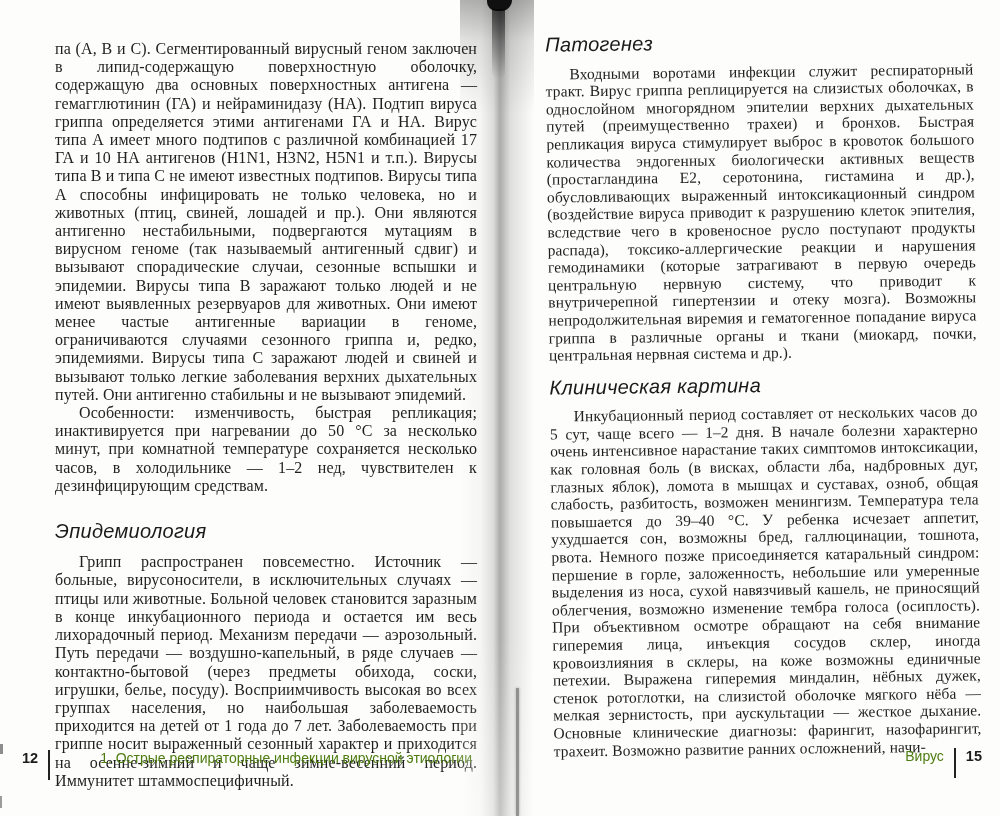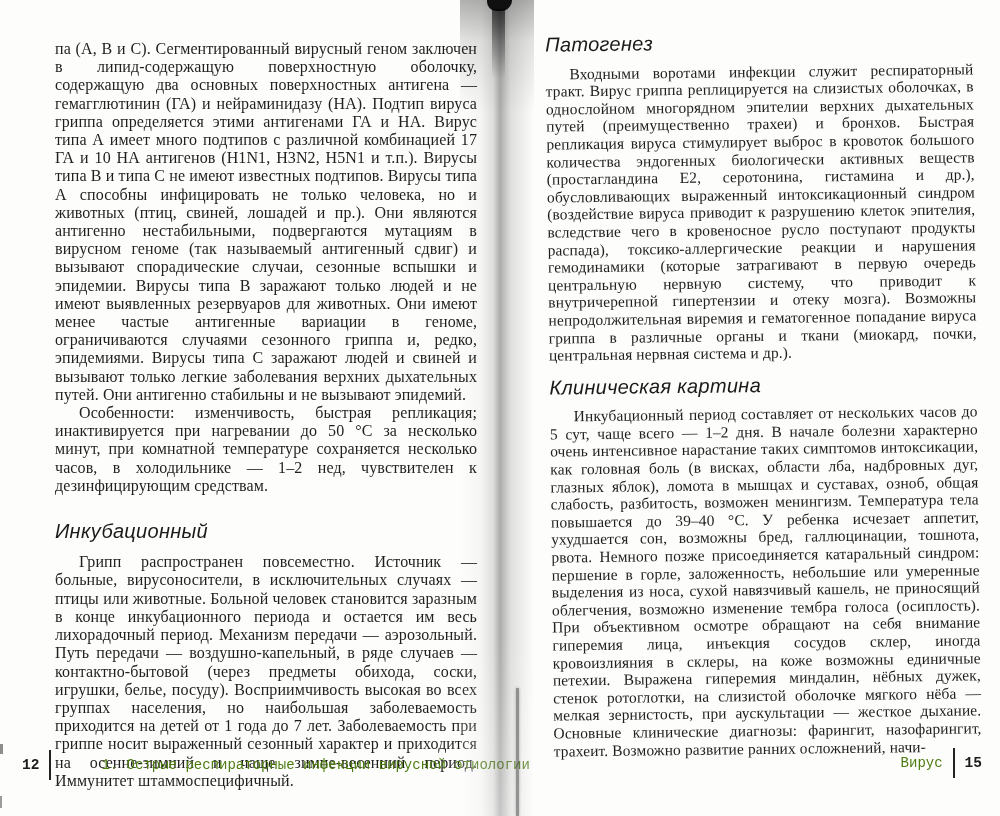--- a/index.html
+++ b/index.html
@@ -112,23 +112,23 @@
     letter-spacing: 0.3px;
     margin: 0;
   }
   .page-col.left .section-heading { margin: 27px 0 13px 0; }
   .page-col.right .heading-top { margin: 0 0 11px 0; }
   .page-col.right .heading-mid { margin: 15px 0 11px 0; }
 
   
   .footer {
     position: absolute;
-    font-family: Liberation Mono, monospace;
+    font-family: Liberation Sans, sans-serif;
     display: flex;
-    align-items: center;
+    align-items: flex-start;
     color: #2e2e2e;
   }
   .footer-left {
     left: 22px; top: 750px;
   }
   .footer-right {
     right: 18px; top: 748px;
   }
   .footer .page-num {
     font-weight: bold;
@@ -149,21 +149,21 @@
   }
 </style>
 </head>
 <body>
 
 <div class="scan">
 
   <div class="page-col left">
     <p class="para no-indent">па (А, В и С). Сегментированный вирусный геном заключен в липид-содержащую поверхностную оболочку, содержащую два основных поверхностных антигена — гемагглютинин (ГА) и нейраминидазу (НА). Подтип вируса гриппа определяется этими антигенами ГА и НА. Вирус типа А имеет много подтипов с различной комбинацией 17 ГА и 10 НА антигенов (H1N1, H3N2, H5N1 и т.п.). Вирусы типа В и типа С не имеют известных подтипов. Вирусы типа А способны инфицировать не только человека, но и животных (птиц, свиней, лошадей и пр.). Они являются антигенно нестабильными, подвергаются мутациям в вирусном геноме (так называемый антигенный сдвиг) и вызывают спорадические случаи, сезонные вспышки и эпидемии. Вирусы типа В заражают только людей и не имеют выявленных резервуаров для животных. Они имеют менее частые антигенные вариации в геноме, ограничиваются случаями сезонного гриппа и, редко, эпидемиями. Вирусы типа С заражают людей и свиней и вызывают только легкие заболевания верхних дыхательных путей. Они антигенно стабильны и не вызывают эпидемий.</p>
     <p class="para">Особенности: изменчивость, быстрая репликация; инактивируется при нагревании до 50 °С за несколько минут, при комнатной температуре сохраняется несколько часов, в холодильнике — 1–2 нед, чувствителен к дезинфицирующим средствам.</p>
-    <h2 class="section-heading">Инкубационный</h2>
+    <h2 class="section-heading">Эпидемиология</h2>
     <p class="para">Грипп распространен повсеместно. Источник — больные, вирусоносители, в исключительных случаях — птицы или животные. Больной человек становится заразным в конце инкубационного периода и остается им весь лихорадочный период. Механизм передачи — аэрозольный. Путь передачи — воздушно-капельный, в ряде случаев — контактно-бытовой (через предметы обихода, соски, игрушки, белье, посуду). Восприимчивость высокая во всех группах населения, но наибольшая заболеваемость приходится на детей от 1 года до 7 лет. Заболеваемость при гриппе носит выраженный сезонный характер и приходится на осенне-зимний и чаще зимне-весенний период. Иммунитет штаммоспецифичный.</p>
   </div>
 
   <div class="page-col right">
     <h2 class="section-heading heading-top">Патогенез</h2>
     <p class="para">Входными воротами инфекции служит респираторный тракт. Вирус гриппа реплицируется на слизистых оболочках, в однослойном многорядном эпителии верхних дыхательных путей (преимущественно трахеи) и бронхов. Быстрая репликация вируса стимулирует выброс в кровоток большого количества эндогенных биологически активных веществ (простагландина Е2, серотонина, гистамина и др.), обусловливающих выраженный интоксикационный синдром (воздействие вируса приводит к разрушению клеток эпителия, вследствие чего в кровеносное русло поступают продукты распада), токсико-аллергические реакции и нарушения гемодинамики (которые затрагивают в первую очередь центральную нервную систему, что приводит к внутричерепной гипертензии и отеку мозга). Возможны непродолжительная виремия и гематогенное попадание вируса гриппа в различные органы и ткани (миокард, почки, центральная нервная система и др.).</p>
     <h2 class="section-heading heading-mid">Клиническая картина</h2>
     <p class="para">Инкубационный период составляет от нескольких часов до 5 сут, чаще всего — 1–2 дня. В начале болезни характерно очень интенсивное нарастание таких симптомов интоксикации, как головная боль (в висках, области лба, надбровных дуг, глазных яблок), ломота в мышцах и суставах, озноб, общая слабость, разбитость, возможен менингизм. Температура тела повышается до 39–40 °С. У ребенка исчезает аппетит, ухудшается сон, возможны бред, галлюцинации, тошнота, рвота. Немного позже присоединяется катаральный синдром: першение в горле, заложенность, небольшие или умеренные выделения из носа, сухой навязчивый кашель, не приносящий облегчения, возможно изменение тембра голоса (осиплость). При объективном осмотре обращают на себя внимание гиперемия лица, инъекция сосудов склер, иногда кровоизлияния в склеры, на коже возможны единичные петехии. Выражена гиперемия миндалин, нёбных дужек, стенок ротоглотки, на слизистой оболочке мягкого нёба — мелкая зернистость, при аускультации — жесткое дыхание. Основные клинические диагнозы: фарингит, назофарингит, трахеит. Возможно развитие ранних осложнений, начи-</p>
   </div>
 

